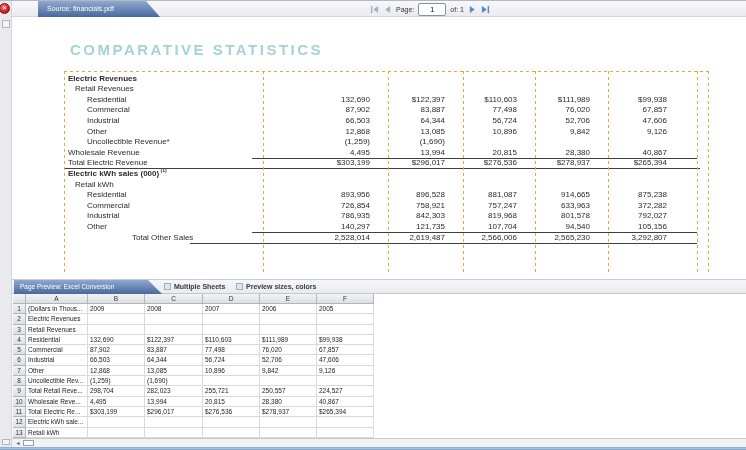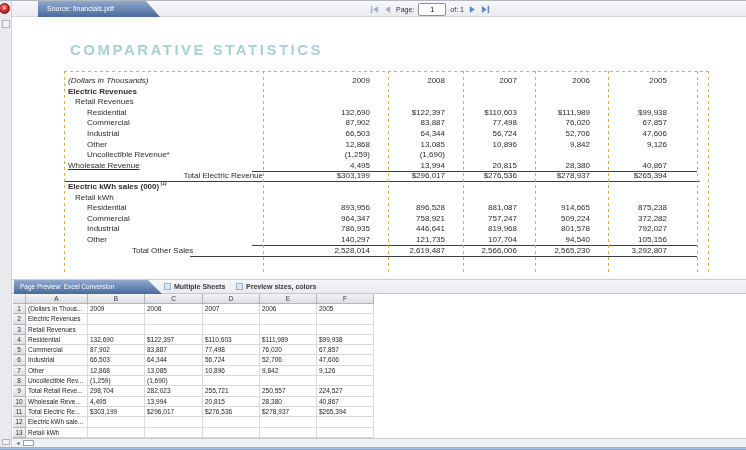--- a/index.html
+++ b/index.html
@@ -125,28 +125,20 @@
           </svg>
       </span>
     </div>
   </div>
 
   <div id="pdf-pane">
     <div id="pdf-title">COMPARATIVE STATISTICS</div>
     <div id="pdf-table">
       <div class="hdash"></div>
       <div id="pdf-rows">
-          <div class="prow i years">
-            <span class="lab" style="padding-left: 4px;">(Dollars in Thousands)</span>
-            <span class="v" style="width: 125px;">2009</span>
-            <span class="v" style="width: 75px;">2008</span>
-            <span class="v" style="width: 72px;">2007</span>
-            <span class="v" style="width: 73px;">2006</span>
-            <span class="v c5" style="width: 89px;">2005</span>
-          </div>
           <div class="prow b">
             <span class="lab" style="padding-left: 4px;">Electric Revenues</span>
             <span class="v" style="width: 125px;"></span>
             <span class="v" style="width: 75px;"></span>
             <span class="v" style="width: 72px;"></span>
             <span class="v" style="width: 73px;"></span>
             <span class="v c5" style="width: 89px;"></span>
           </div>
           <div class="prow">
             <span class="lab" style="padding-left: 11px;">Retail Revenues</span>
@@ -190,29 +182,29 @@
           </div>
           <div class="prow">
             <span class="lab" style="padding-left: 23px;">Uncollectible Revenue*</span>
             <span class="v" style="width: 125px;">(1,259)</span>
             <span class="v" style="width: 75px;">(1,690)</span>
             <span class="v" style="width: 72px;"></span>
             <span class="v" style="width: 73px;"></span>
             <span class="v c5" style="width: 89px;"></span>
           </div>
           <div class="prow">
-            <span class="lab" style="padding-left: 4px; text-decoration: underline;">Wholesale Revenue</span>
+            <span class="lab" style="padding-left: 4px;">Wholesale Revenue</span>
             <span class="v" style="width: 125px;">4,495</span>
             <span class="v" style="width: 75px;">13,994</span>
             <span class="v" style="width: 72px;">20,815</span>
             <span class="v" style="width: 73px;">28,380</span>
             <span class="v c5" style="width: 89px;">40,867</span>
           </div>
           <div class="prow">
-            <span class="lab" style="padding-left: 4px; text-align: right;">Total Electric Revenue</span>
+            <span class="lab" style="padding-left: 4px;">Total Electric Revenue</span>
             <span class="v" style="width: 125px;">$303,199</span>
             <span class="v" style="width: 75px;">$296,017</span>
             <span class="v" style="width: 72px;">$276,536</span>
             <span class="v" style="width: 73px;">$278,937</span>
             <span class="v c5" style="width: 89px;">$265,394</span>
             <i class="rule" style="left: 188px; right: 0px;"></i>
           </div>
           <div class="prow b">
             <span class="lab" style="padding-left: 4px;">Electric kWh sales (000)<sup> (1)</sup></span>
             <span class="v" style="width: 125px;"></span>
@@ -233,30 +225,30 @@
           <div class="prow">
             <span class="lab" style="padding-left: 23px;">Residential</span>
             <span class="v" style="width: 125px;">893,956</span>
             <span class="v" style="width: 75px;">896,528</span>
             <span class="v" style="width: 72px;">881,087</span>
             <span class="v" style="width: 73px;">914,665</span>
             <span class="v c5" style="width: 89px;">875,238</span>
           </div>
           <div class="prow">
             <span class="lab" style="padding-left: 23px;">Commercial</span>
-            <span class="v" style="width: 125px;">964,347</span>
+            <span class="v" style="width: 125px;">726,854</span>
             <span class="v" style="width: 75px;">758,921</span>
             <span class="v" style="width: 72px;">757,247</span>
-            <span class="v" style="width: 73px;">509,224</span>
+            <span class="v" style="width: 73px;">633,963</span>
             <span class="v c5" style="width: 89px;">372,282</span>
           </div>
           <div class="prow">
             <span class="lab" style="padding-left: 23px;">Industrial</span>
             <span class="v" style="width: 125px;">786,935</span>
-            <span class="v" style="width: 75px;">446,641</span>
+            <span class="v" style="width: 75px;">842,303</span>
             <span class="v" style="width: 72px;">819,968</span>
             <span class="v" style="width: 73px;">801,578</span>
             <span class="v c5" style="width: 89px;">792,027</span>
           </div>
           <div class="prow">
             <span class="lab" style="padding-left: 23px;">Other</span>
             <span class="v" style="width: 125px;">140,297</span>
             <span class="v" style="width: 75px;">121,735</span>
             <span class="v" style="width: 72px;">107,704</span>
             <span class="v" style="width: 73px;">94,540</span>

